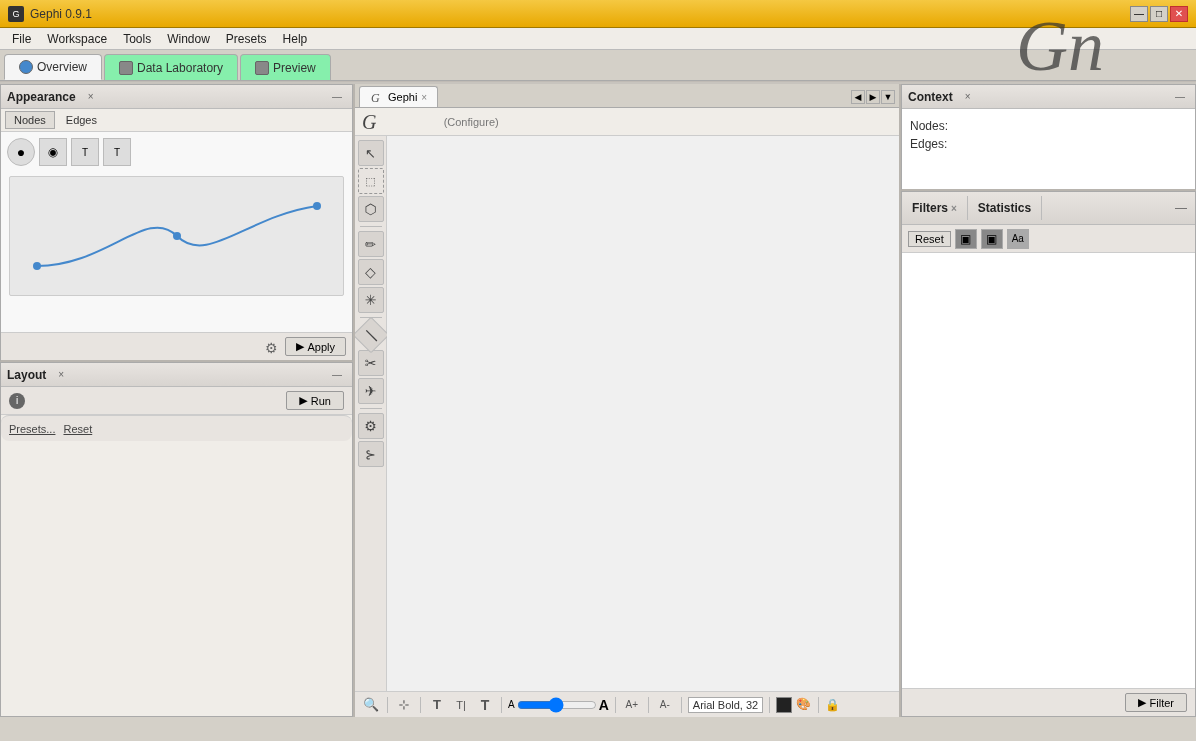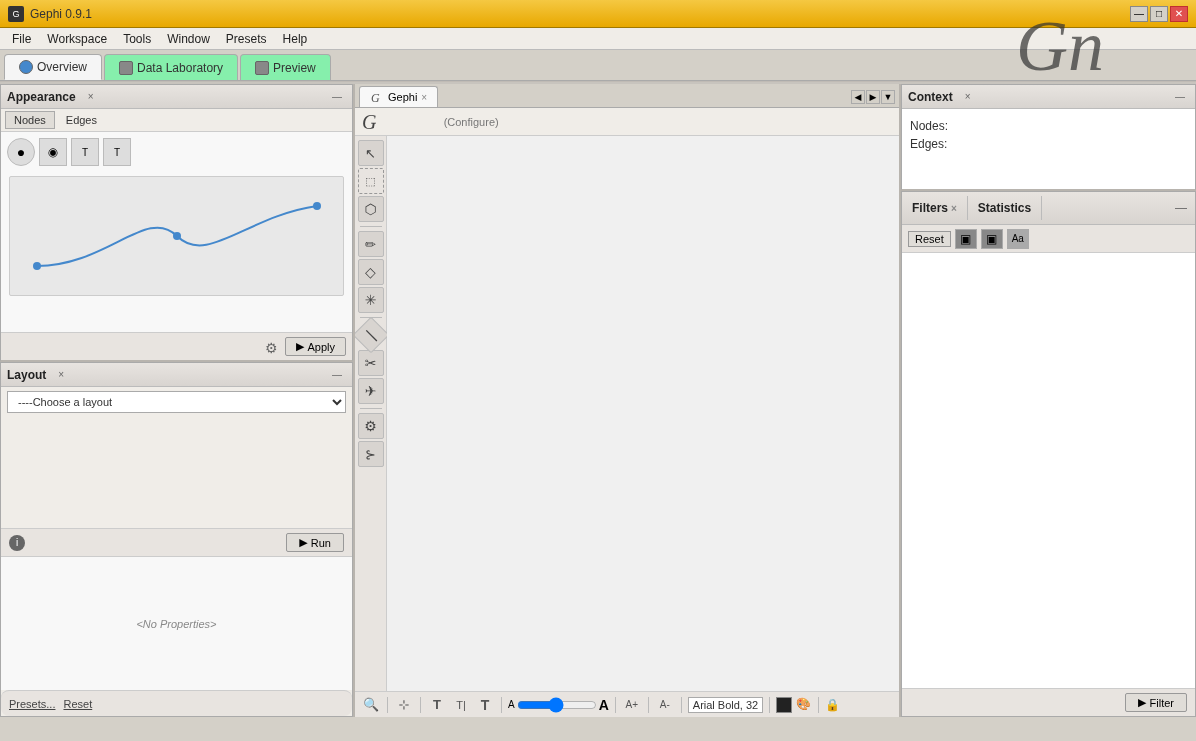--- a/index.html
+++ b/index.html
@@ -486,34 +486,26 @@
     </div>
 
     <div id="layout-panel">
       <div class="panel-header">
         <div class="panel-header-left">
           <span class="panel-title">Layout</span>
           <span class="panel-close">×</span>
         </div>
         <span class="panel-minimize">—</span>
       </div>
-      <div class="layout-select-wrapper">
-        <select class="layout-select">
-          <option>----Choose a layout</option>
-        </select>
-      </div>
       <div id="layout-controls">
         <div class="info-circle">i</div>
         <button class="run-btn">
           <span>▶</span>
           <span>Run</span>
         </button>
-      </div>
-      <div id="layout-properties">
-        <span>&lt;No Properties&gt;</span>
       </div>
       <div id="layout-footer">
         <span class="footer-link">Presets...</span>
         <span class="footer-link">Reset</span>
       </div>
     </div>
   </div>
 
   <div id="center-panel">
 

